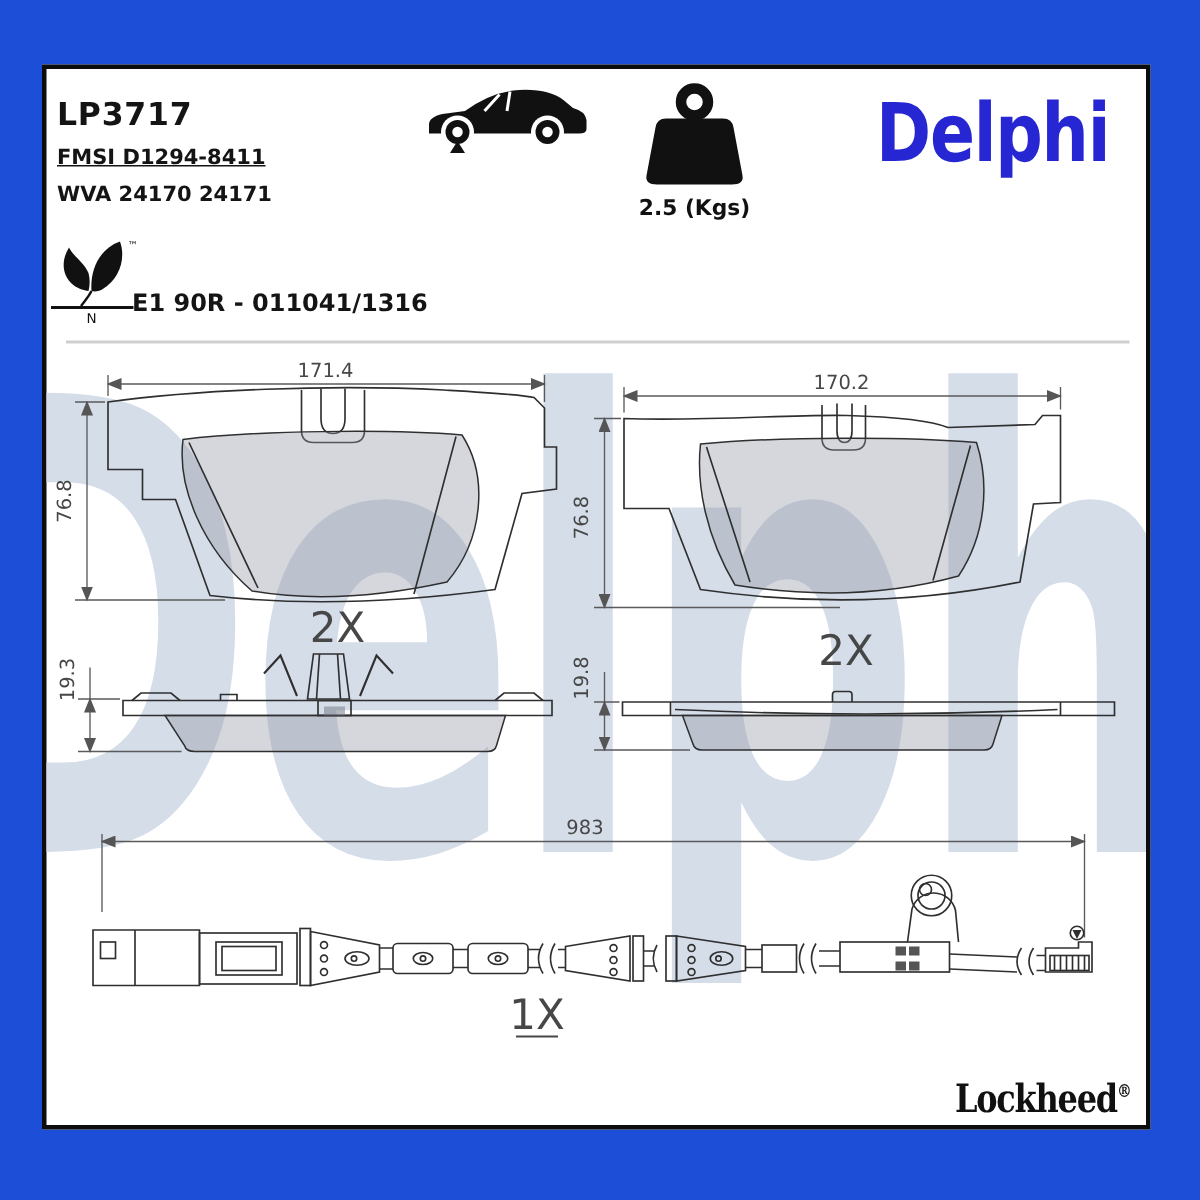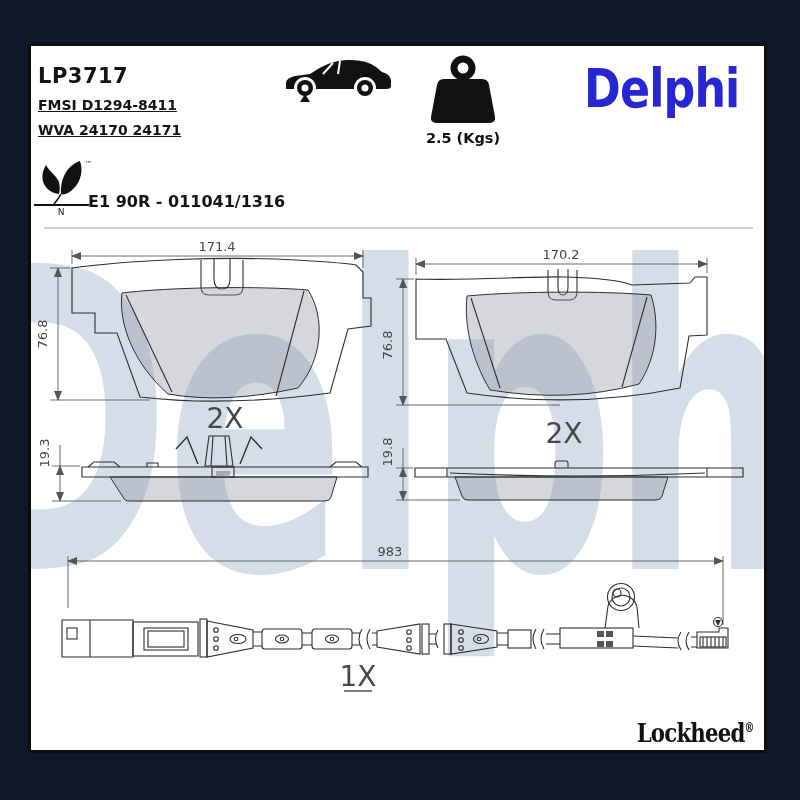--- a/index.html
+++ b/index.html
@@ -1,23 +1,23 @@
 <!DOCTYPE html>
 <html><head>
 <meta charset="utf-8">
 <style>
   html,body{margin:0;padding:0;background:#ffffff;}
-  .page{position:relative;width:800px;height:800px;background:#0f172a;overflow:hidden;
+  .page{position:relative;width:800px;height:800px;background:#1d4ed8;overflow:hidden;
         font-family:"DejaVu Sans", sans-serif;}
   .frame{position:absolute;left:28px;top:43px;width:739px;height:710px;
          border:3px solid #0d0d0d;box-sizing:border-box;overflow:hidden;background:#fff;}
   
   .pn{position:absolute;left:7px;top:18px;font-size:21px;font-weight:bold;color:#141414;letter-spacing:0.5px;}
   .ref1{position:absolute;left:7px;top:51px;font-size:14px;font-weight:bold;color:#141414;text-decoration:underline;}
-  .ref2{position:absolute;left:7px;top:76px;font-size:14px;font-weight:bold;color:#141414;text-decoration:underline;}
+  .ref2{position:absolute;left:7px;top:76px;font-size:14px;font-weight:bold;color:#141414;}
   .homolog{position:absolute;left:57px;top:146px;font-size:16px;font-weight:bold;color:#141414;}
   .brand{position:absolute;left:553px;top:16px;font-size:54px;font-weight:bold;color:#2626d2;
          line-height:1;transform:scaleX(0.82);transform-origin:left top;letter-spacing:-1px;}
   .sep{position:absolute;left:13px;top:181px;width:709px;height:2px;background:#cfcfcf;}
   
   .wm{position:absolute;left:-80px;top:168px;font-size:420px;font-weight:bold;line-height:1;
       color:#d5dde9;transform:scaleX(0.63);transform-origin:left top;letter-spacing:-8px;
       white-space:nowrap;z-index:1;user-select:none;}
   .drawing{position:absolute;left:0;top:184px;z-index:2;}
   .icons{position:absolute;z-index:3;}

